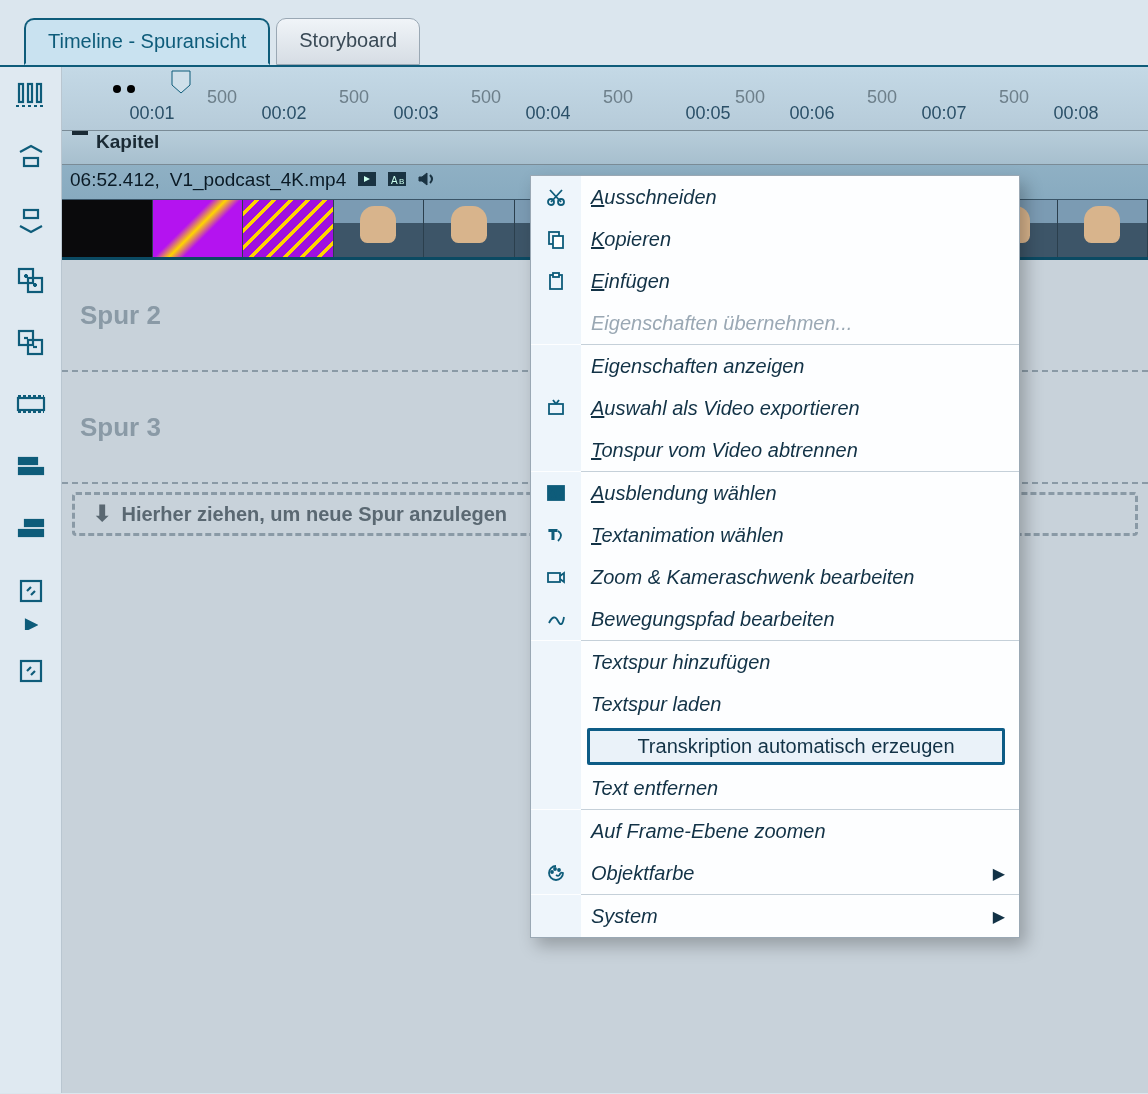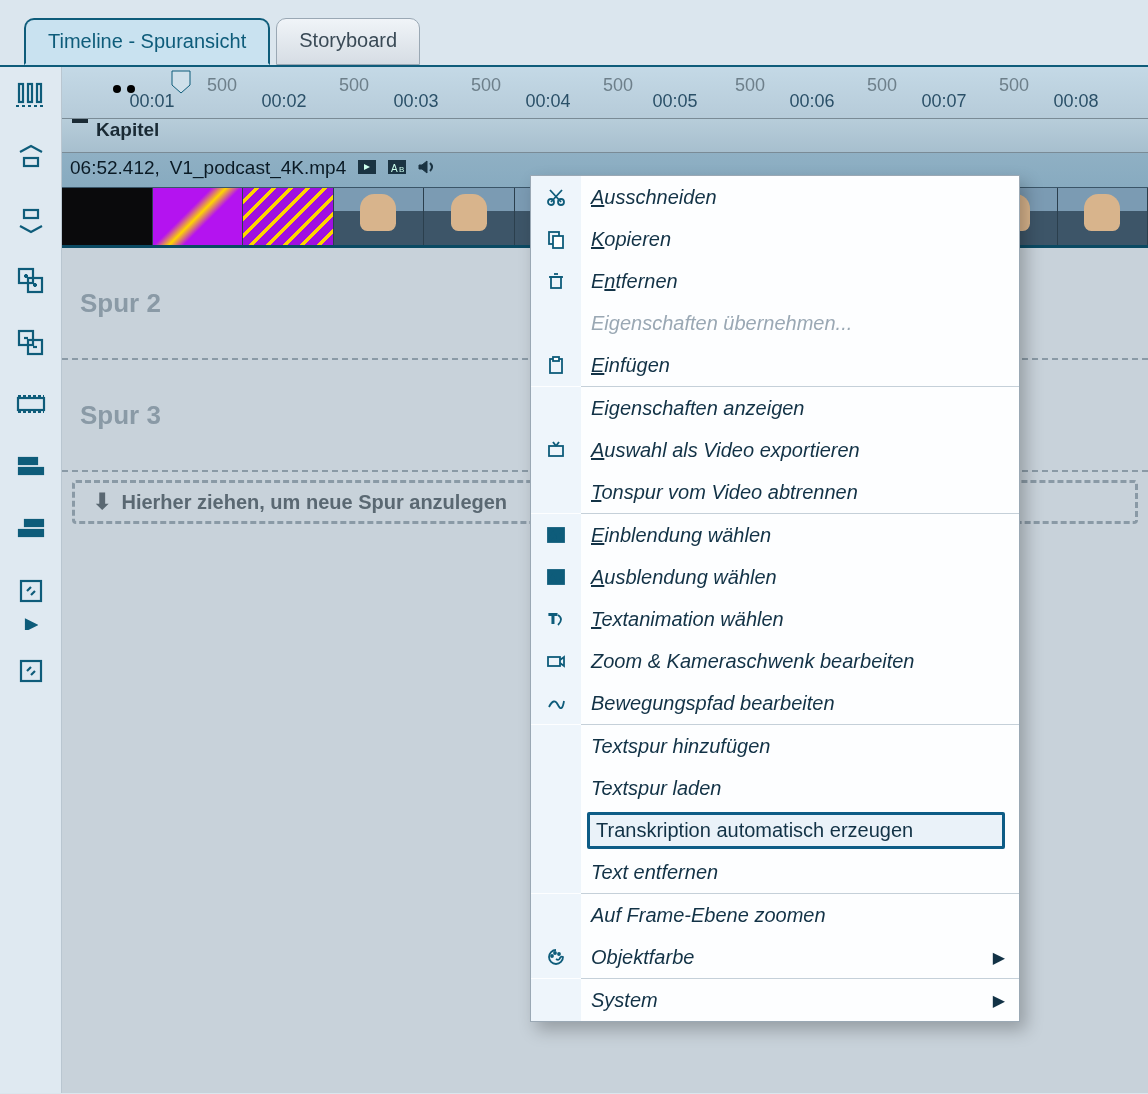--- a/index.html
+++ b/index.html
@@ -64,21 +64,21 @@
 
 .timeline-area {
   flex: 1;
   background: #c8d2da;
   position: relative;
   overflow: hidden;
 }
 
 
 .ruler {
-  height: 52px;
+  height: 64px;
   background: linear-gradient(#c4d9e6, #b6cbd9);
   border-bottom: 1px solid #7a8b96;
   position: relative;
   display: flex;
   align-items: flex-end;
   font-size: 18px;
   color: #2b5068;
 }
 .ruler .big {
   position: absolute;
@@ -223,20 +223,21 @@
   margin-left: 50px;
   background: #c5d0d9;
 }
 .context-menu .row.highlight .label-box {
   flex: 1;
   margin: 2px 0 2px 6px;
   padding: 4px 6px;
   background: #eaf2f9;
   border: 3px solid #0d5c86;
   border-radius: 2px;
+  text-align: center;
 }
 .context-menu .submenu-arrow {
   font-size: 16px;
   color: #123246;
 }
 .context-menu svg { stroke:#0e5c7a; fill:none; stroke-width:1.8; }
 
 </style>
 </head>
 <body>
@@ -341,21 +342,21 @@
           </svg>
       </span>
       <span class="big" style="left:90px">00:01</span>
       <span class="small" style="left:160px">500</span>
       <span class="big" style="left:222px">00:02</span>
       <span class="small" style="left:292px">500</span>
       <span class="big" style="left:354px">00:03</span>
       <span class="small" style="left:424px">500</span>
       <span class="big" style="left:486px">00:04</span>
       <span class="small" style="left:556px">500</span>
-      <span class="big" style="left:613px">00:05</span>
+      <span class="big" style="left:646px">00:05</span>
       <span class="small" style="left:688px">500</span>
       <span class="big" style="left:750px">00:06</span>
       <span class="small" style="left:820px">500</span>
       <span class="big" style="left:882px">00:07</span>
       <span class="small" style="left:952px">500</span>
       <span class="big" style="left:1014px">00:08</span>
     </div>
 
     <div class="kapitel-bar">
       <span class="dash"></span>
@@ -427,39 +428,29 @@
         <svg width="20" height="20">
           <rect x="3" y="3" width="10" height="12"></rect>
           <rect x="7" y="7" width="10" height="12" fill="#fff"></rect>
         </svg>
       </div>
     <div class="label"><span class="u">K</span><span>opieren</span></div>
   </div>
   <div class="row">
     <div class="icon-col">
         <svg width="20" height="20">
-          <rect x="5" y="6" width="10" height="11"></rect>
-          <line x1="3" y1="6" x2="17" y2="6"></line>
-          <line x1="8" y1="3" x2="12" y2="3"></line>
-        </svg>
-      </div>
-    <div class="label"><span>E</span><span class="u">n</span><span>tfernen</span></div>
-  </div>
-  <div class="row disabled">
-    <div class="icon-col"></div>
-    <div class="label">Eigenschaften übernehmen...</div>
-  </div>
-  <div class="row">
-    <div class="icon-col">
-        <svg width="20" height="20">
           <rect x="4" y="4" width="12" height="14"></rect>
           <rect x="7" y="2" width="6" height="4" fill="#fff"></rect>
         </svg>
       </div>
     <div class="label"><span class="u">E</span><span>infügen</span></div>
+  </div>
+  <div class="row disabled">
+    <div class="icon-col"></div>
+    <div class="label">Eigenschaften übernehmen...</div>
   </div>
   <div class="sep"></div>
 
   <div class="row">
     <div class="icon-col"></div>
     <div class="label">Eigenschaften anzeigen</div>
   </div>
   <div class="row">
     <div class="icon-col">
         <svg width="20" height="20">
@@ -469,30 +460,20 @@
         </svg>
       </div>
     <div class="label"><span class="u">A</span><span>uswahl als Video exportieren</span></div>
   </div>
   <div class="row">
     <div class="icon-col"></div>
     <div class="label"><span class="u">T</span><span>onspur vom Video abtrennen</span></div>
   </div>
   <div class="sep"></div>
 
-  <div class="row">
-    <div class="icon-col">
-        <svg width="20" height="20">
-          <rect x="2" y="3" width="16" height="14" fill="#0e5c7a"></rect>
-          <text x="4" y="14" fill="#fff" font-size="9">A</text>
-          <text x="11" y="14" fill="#fff" font-size="7">B</text>
-        </svg>
-      </div>
-    <div class="label"><span class="u">E</span><span>inblendung wählen</span></div>
-  </div>
   <div class="row">
     <div class="icon-col">
         <svg width="20" height="20">
           <rect x="2" y="3" width="16" height="14" fill="#0e5c7a"></rect>
           <text x="4" y="14" fill="#fff" font-size="7">A</text>
           <text x="11" y="14" fill="#fff" font-size="9">B</text>
         </svg>
       </div>
     <div class="label"><span class="u">A</span><span>usblendung wählen</span></div>
   </div>

